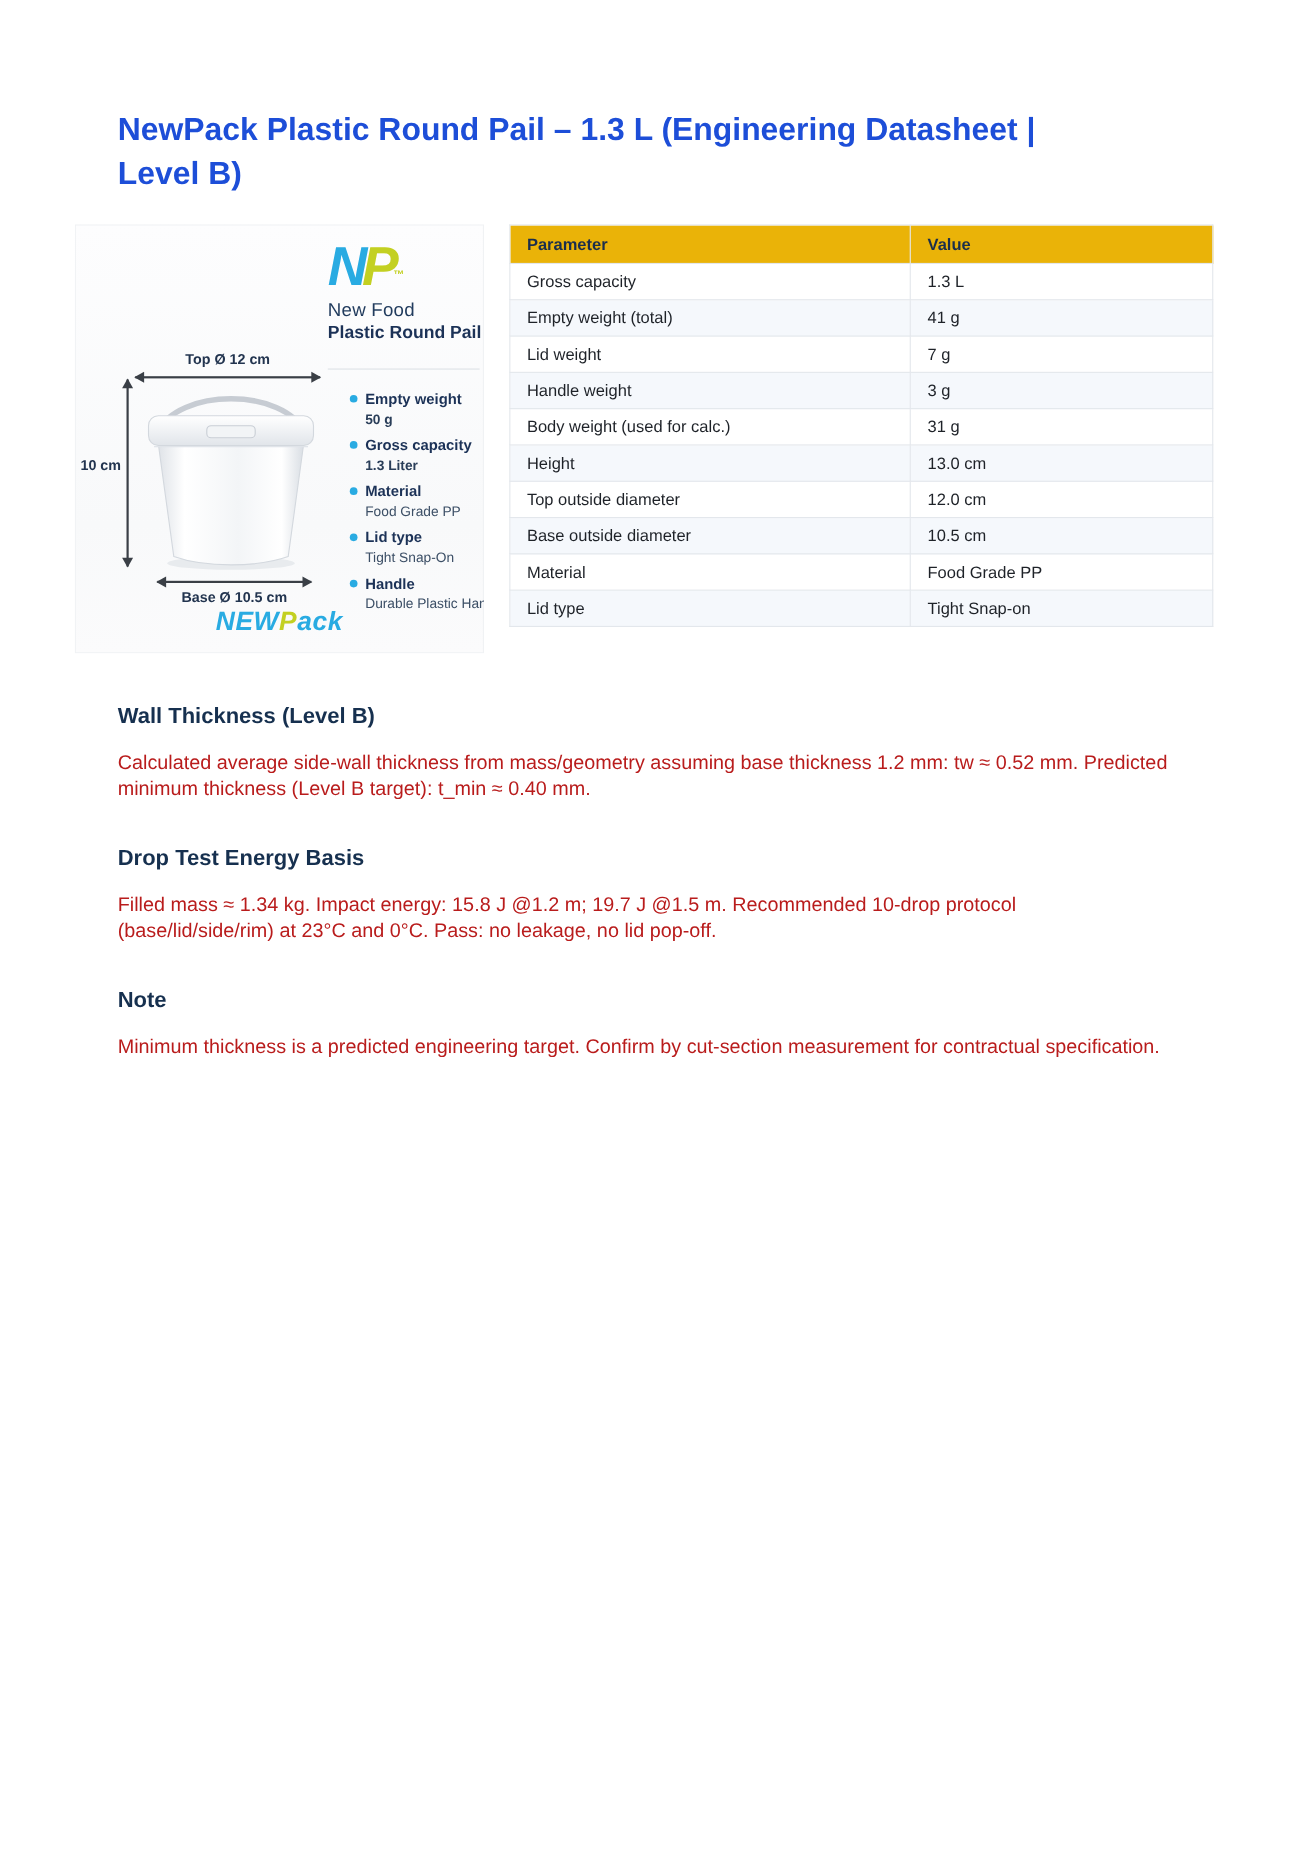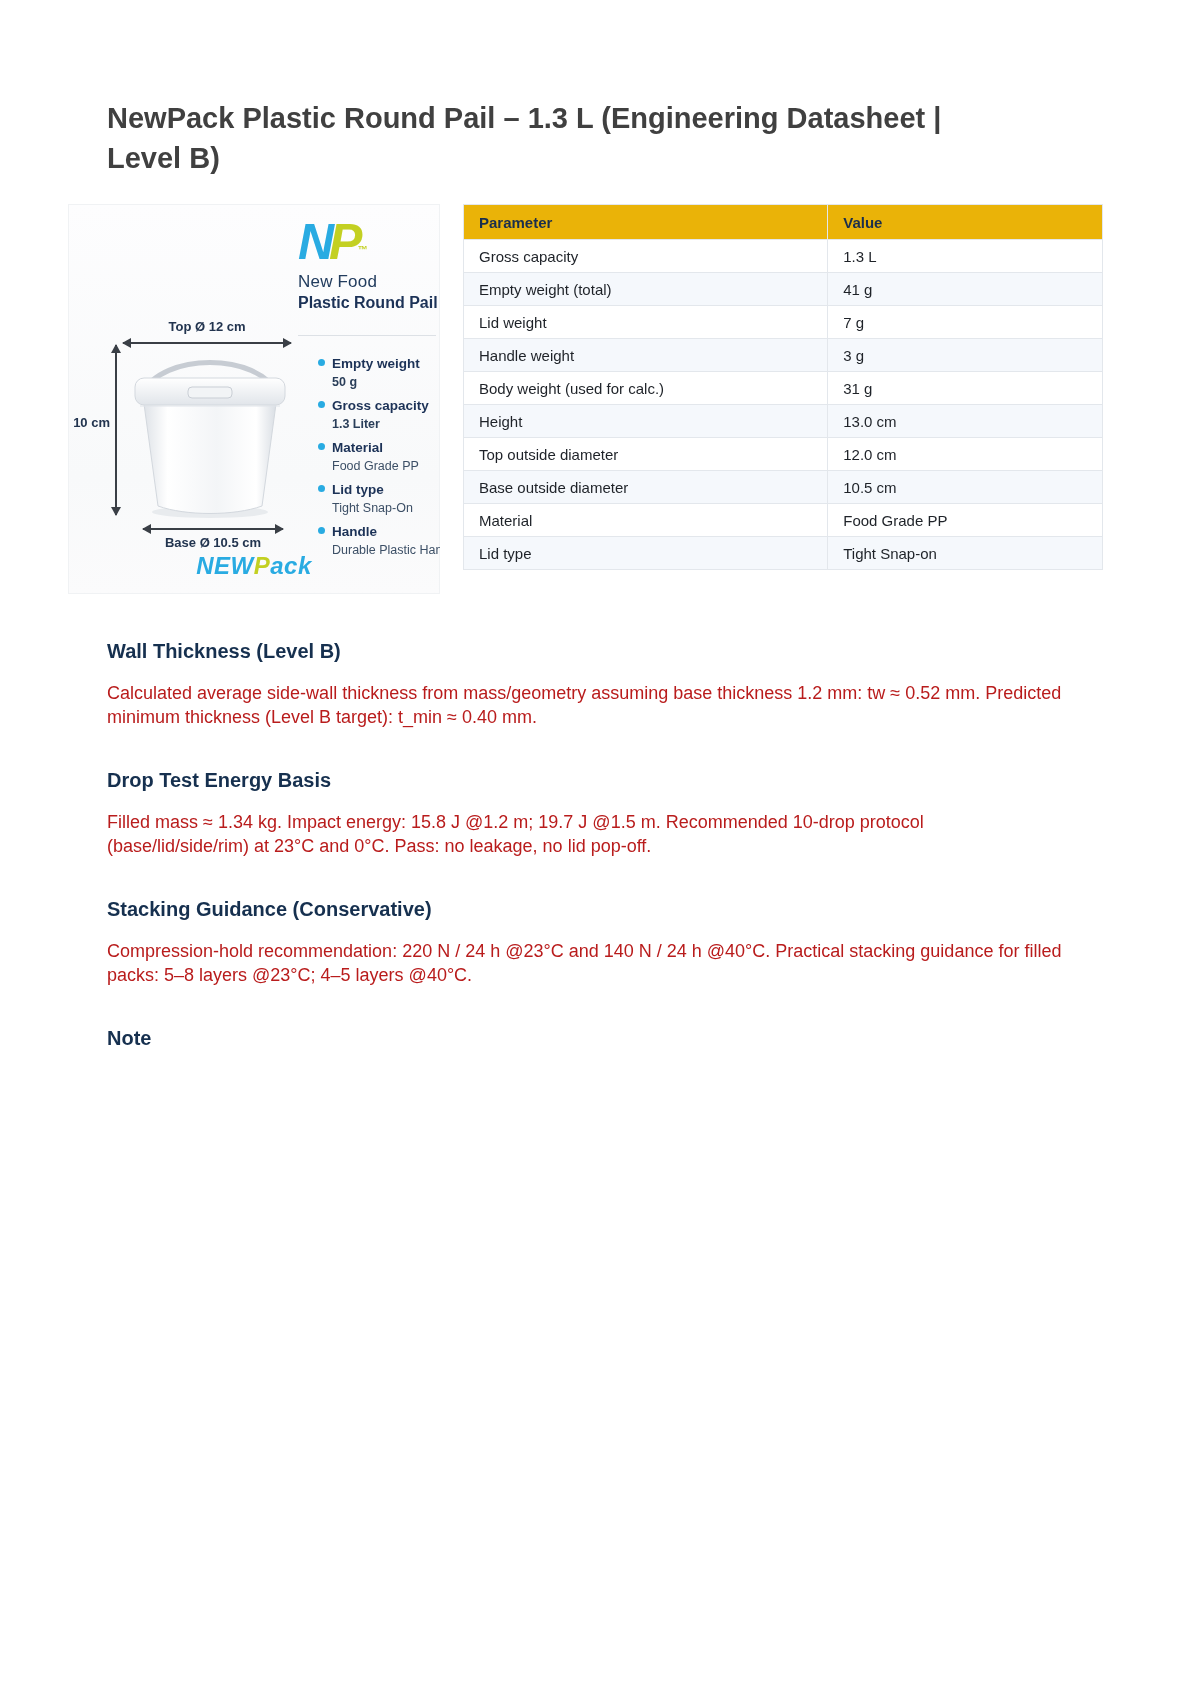--- a/index.html
+++ b/index.html
@@ -6,21 +6,21 @@
   html,body { background:#ffffff; }
   body {
     width:1191px; height:1684px; position:relative;
     font-family:"Liberation Sans","DejaVu Sans",sans-serif;
     color:#1e2228;
   }
   .content { padding:98px 88px 0 107px; }
 
   h1.page-title {
     font-size:29px; line-height:1.38; font-weight:700;
-    color:#404040; max-width:910px; letter-spacing:0;
+    color:#1d4ed8; max-width:910px; letter-spacing:0;
   }
 
   
   .top-row { display:flex; margin-left:-59px; margin-top:26px; gap:23px; align-items:flex-start;padding-left:20px; }
 
   .product-card {
     position:relative; width:372px; height:390px; flex:0 0 372px;
     background:linear-gradient(180deg,#fdfdfe 0%,#f8f9fa 70%,#fbfbfc 100%);
     box-shadow:0 0 0 1px #f0f2f4 inset;
     overflow:hidden;
@@ -224,21 +224,18 @@
   <div class="sections">
     <section>
       <h2>Wall Thickness (Level B)</h2>
       <p>Calculated average side-wall thickness from mass/geometry assuming base thickness 1.2 mm: tw ≈ 0.52 mm. Predicted minimum thickness (Level B target): t_min ≈ 0.40 mm.</p>
     </section>
     <section>
       <h2>Drop Test Energy Basis</h2>
       <p>Filled mass ≈ 1.34 kg. Impact energy: 15.8 J @1.2 m; 19.7 J @1.5 m. Recommended 10-drop protocol (base/lid/side/rim) at 23°C and 0°C. Pass: no leakage, no lid pop-off.</p>
     </section>
     <section>
-      <h2>Stacking Guidance (Conservative)</h2>
-      <p>Compression-hold recommendation: 220 N / 24 h @23°C and 140 N / 24 h @40°C. Practical stacking guidance for filled packs: 5–8 layers @23°C; 4–5 layers @40°C.</p>
-    </section>
-    <section>
       <h2>Note</h2>
+      <p>Minimum thickness is a predicted engineering target. Confirm by cut-section measurement for contractual specification.</p>
     </section>
   </div>
 
 </div>
 
 </body></html>

